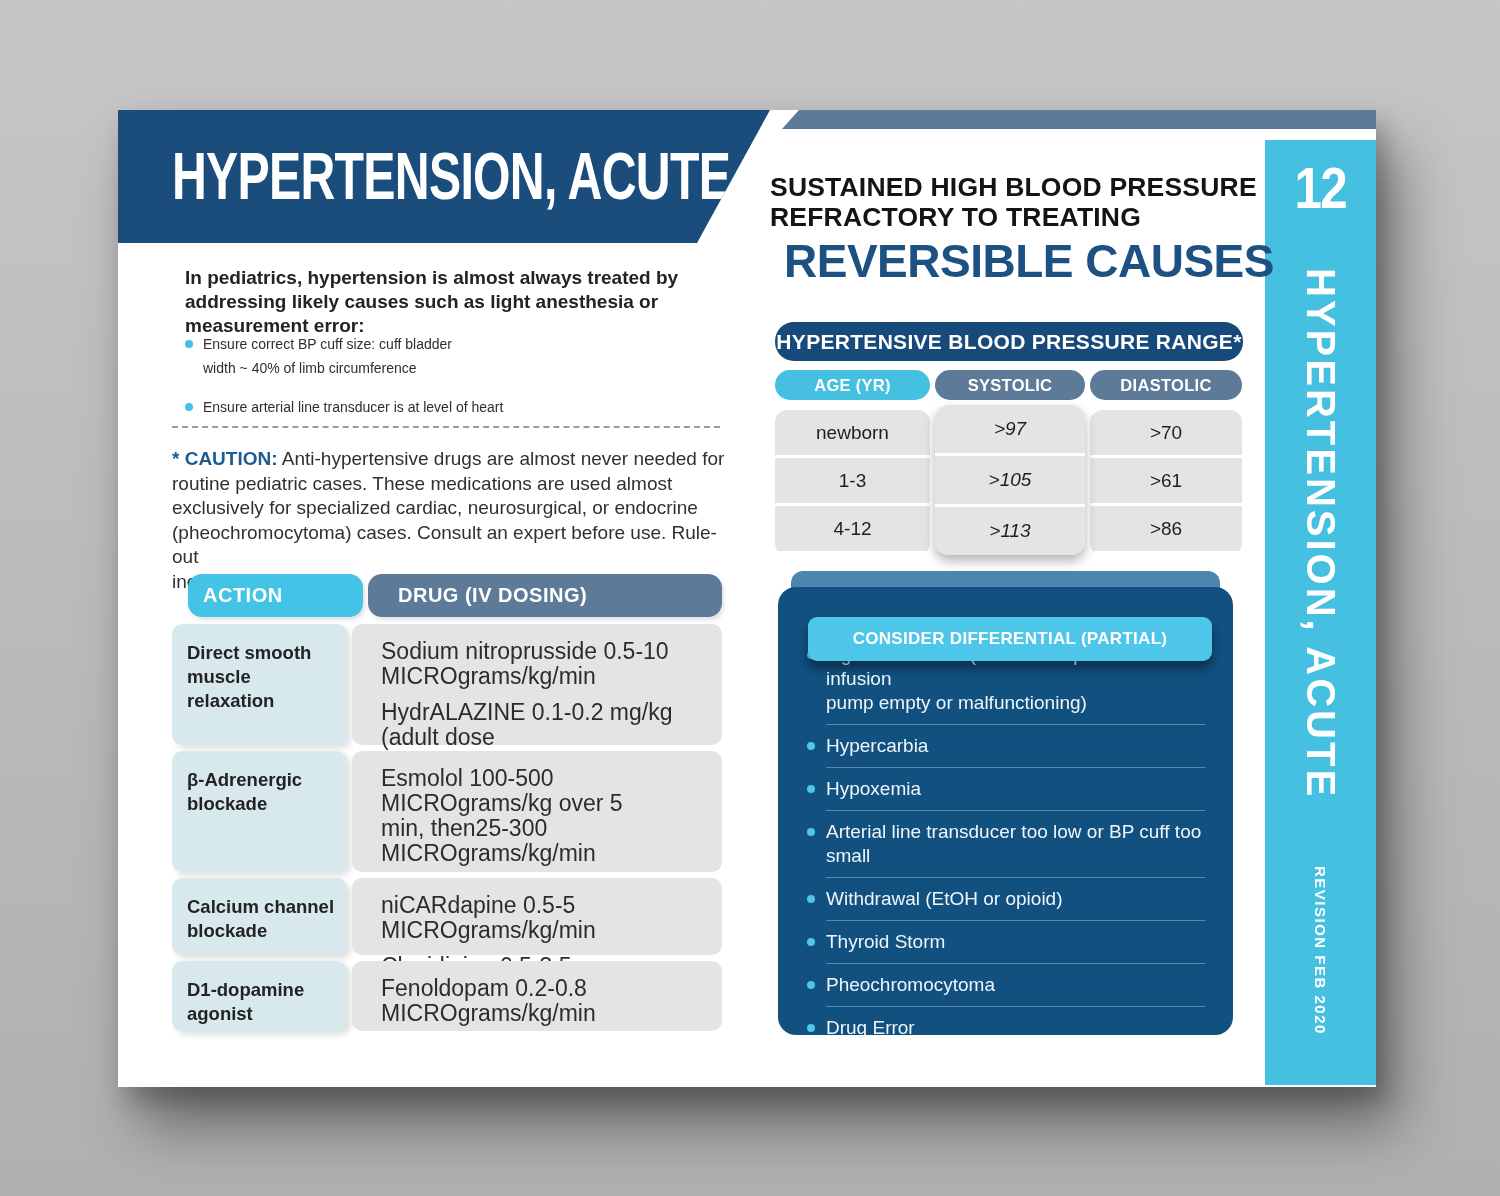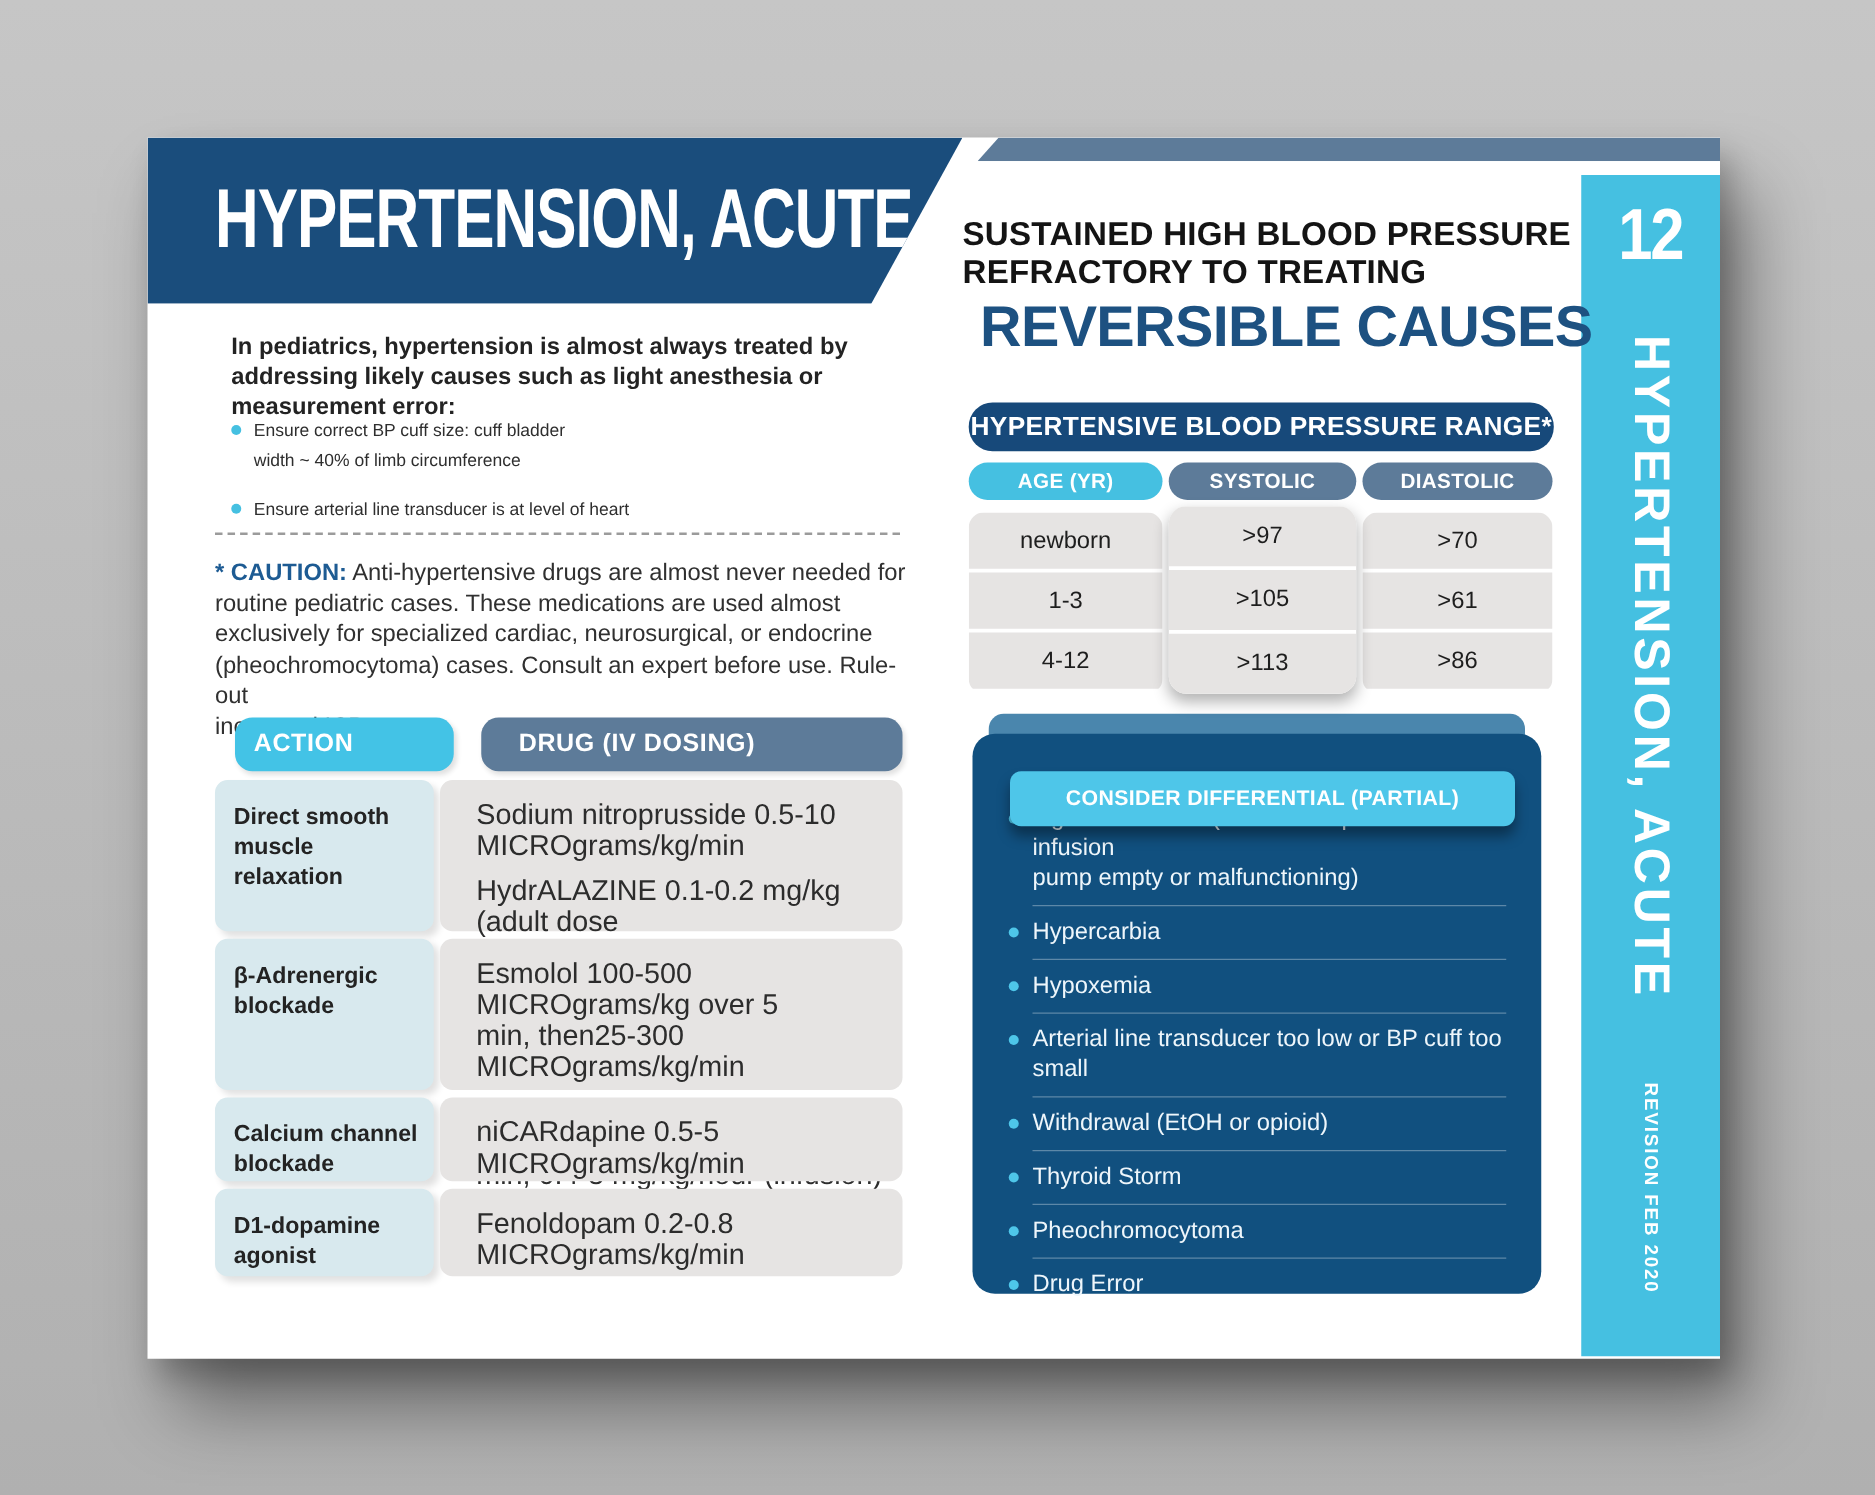--- a/index.html
+++ b/index.html
@@ -69,41 +69,41 @@
     border-top:2px dashed #9b9b9b;
   }
   .caution {
     position:absolute; left:54px; top:337px; width:566px;
     font-size:19px; line-height:24.5px; color:#303030;
   }
   .caution .cl { color:#1d5b93; font-weight:700; }
   .caution .ct { white-space:pre-line; }
   
   .drug-table { position:absolute; left:54px; top:464px; width:550px; }
-  .dt-head { display:flex; gap:22px;padding-left:16px; }
+  .dt-head { display:flex; gap:5px;padding-left:16px; }
   .dt-h1, .dt-h2 {
     height:43px; border-radius:14px; color:#fff; font-weight:700; font-size:20px;
     letter-spacing:0.5px; display:flex; align-items:center;
     box-shadow:2px 3px 4px rgba(0,0,0,0.12);
   }
   .dt-h1 { width:175px; background:#43c3e6; padding-left:15px; }
   .dt-h2 { flex:1; background:#5d7b99; padding-left:30px; }
   .dt-rows { margin-top:7px; display:flex; flex-direction:column; gap:6px; }
   .dt-row { display:flex; gap:5px; }
   .cell-a {
     width:175px; background:#d8e9ee; border-radius:10px;
     padding:17px 8px 0 15px; font-weight:700; font-size:18.5px; line-height:24px;
     color:#232323; box-shadow:4px 4px 6px rgba(0,0,0,0.12); white-space:pre-line;
   }
   .cell-d {
     flex:1; background:#e6e4e3; border-radius:10px;
     padding:15px 8px 0 29px; font-size:23px; line-height:25px; color:#2c2c2c;
   }
   .cell-d p { margin:0 0 11px 0; white-space:pre-line; }
-  .h120 { height:121px; } .h77 { height:67px; } .h70 { height:70px; }
+  .h120 { height:121px; } .h77 { height:77px; } .h70 { height:70px; }
   
   .heading {
     position:absolute; left:652px; top:62px;
     font-size:26.5px; font-weight:700; line-height:30px; color:#141414;
     letter-spacing:0.2px;
   }
   .emphasis {
     position:absolute; left:650px; top:124px;
     font-size:46px; font-weight:700; color:#1d5181; letter-spacing:-0.5px;
     white-space:nowrap;
@@ -129,21 +129,21 @@
   }
   .bp-cell {
     background:#e6e4e3; display:flex; align-items:center; justify-content:center;
     font-size:19px; color:#1e1e1e; height:45px;
   }
   .bp-colblock.c1 { width:155px; }
   .bp-colblock.c2 {
     width:150px; margin-top:-5px; background:#fff;
     box-shadow:0 6px 12px rgba(0,0,0,0.30); border-radius:14px; z-index:2;
   }
-  .bp-colblock.c2 .bp-cell { height:48px; }
+  .bp-colblock.c2 .bp-cell { height:48px;font-style:italic; }
   .bp-colblock.c3 { width:152px; }
   
   .diff-wrap { position:absolute; left:660px; top:461px; width:455px; height:464px; }
   .diff-back {
     position:absolute; left:13px; right:13px; top:0; height:52px;
     background:#4a86ad; border-radius:12px;
   }
   .diff-box {
     position:absolute; left:0; right:0; top:16px; bottom:0;
     background:#11507f; border-radius:18px;

